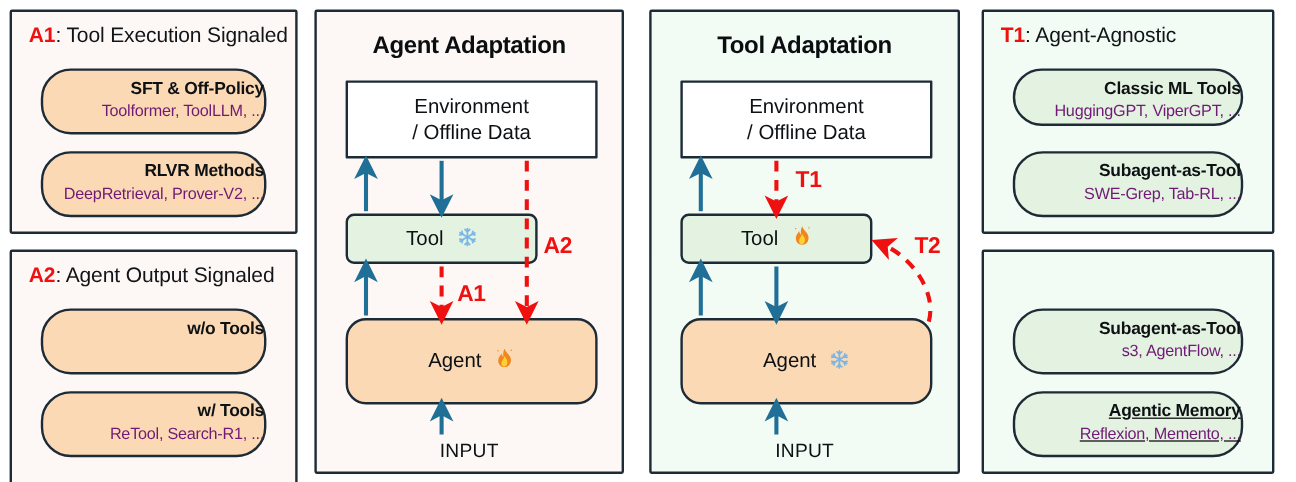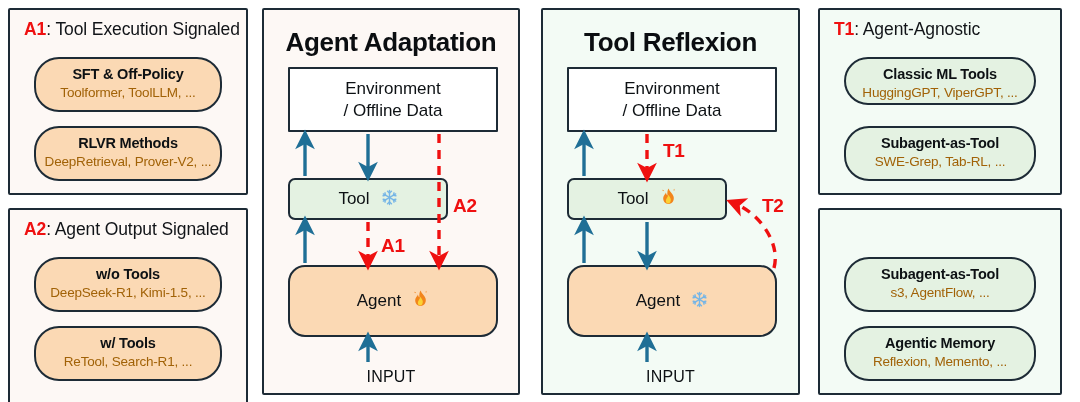--- a/index.html
+++ b/index.html
@@ -31,39 +31,39 @@
     white-space:nowrap;
   }
   .cat-title .tag{color:#ef1010;font-weight:bold;}
 
   .chip{
     position:absolute;
     left:24px;right:24px;
     border:2.2px solid #1d2b36;
     border-radius:25px;
     box-sizing:border-box;
-    text-align:center;
+    text-align:right;
     padding-top:6px;
   }
   .chip.orange{background:#fbd9b4;}
   .chip.green{background:#e4f2e2;}
   .chip .chip-title{
     font-size:14.5px;font-weight:bold;color:#0d1114;
     line-height:18px;letter-spacing:-0.2px;
   }
   .chip .chip-sub{
-    font-size:13.5px;color:#a16207;
+    font-size:13.5px;color:#701a75;
     line-height:19px;letter-spacing:-0.2px;
   }
 
   
   .flow-title{
     position:absolute;left:0;right:0;top:17px;
     text-align:center;
-    font-size:26px;font-weight:bold;color:#0b0e11;
+    font-size:20px;font-weight:bold;color:#0b0e11;
     letter-spacing:-0.3px;
   }
   .node{
     position:absolute;
     box-sizing:border-box;
     border:2.5px solid #1d2b36;
     display:flex;align-items:center;justify-content:center;
     text-align:center;
   }
   .node.env{
@@ -112,21 +112,20 @@
       <div class="chip-sub">DeepRetrieval, Prover-V2, ...</div>
     </div>
   </div>
 
   <div class="panel tint-orange" style="left:8px;top:208px;width:240px;height:210px;">
     <div class="cat-title">
       <span class="tag">A2</span><span>: Agent Output Signaled</span>
     </div>
     <div class="chip orange" style="top:47px;height:55px;">
       <div class="chip-title">w/o Tools</div>
-      <div class="chip-sub">DeepSeek-R1, Kimi-1.5, ...</div>
     </div>
     <div class="chip orange" style="top:116px;height:55px;">
       <div class="chip-title">w/ Tools</div>
       <div class="chip-sub">ReTool, Search-R1, ...</div>
     </div>
   </div>
 
   <div class="panel tint-orange" style="left:262px;top:8px;width:258px;height:387px;">
 
     <div class="flow-title">Agent Adaptation</div>
@@ -203,21 +202,21 @@
         <line x1="175" y1="124" x2="175" y2="250"></line>
       </g>
     </svg>
 
     <div class="redlab" style="left:117px;top:225px;">A1</div>
     <div class="redlab" style="left:189px;top:185px;">A2</div>
   </div>
 
   <div class="panel tint-green" style="left:541px;top:8px;width:259px;height:387px;">
 
-    <div class="flow-title">Tool Reflexion</div>
+    <div class="flow-title">Tool Adaptation</div>
 
     <div class="node env" style="left:24px;top:57px;width:210px;height:65px;">
       <div>
         <div>Environment</div>
         <div>/ Offline Data</div>
       </div>
     </div>
 
     <div class="node tool" style="left:24px;top:168px;width:160px;height:42px;">
       <span>Tool</span>
@@ -293,19 +292,19 @@
       <div class="chip-title">Subagent-as-Tool</div>
       <div class="chip-sub">SWE-Grep, Tab-RL, ...</div>
     </div>
   </div>
 
   <div class="panel tint-green" style="left:818px;top:208px;width:244px;height:187px;">
     <div class="chip green" style="top:47px;height:55px;">
       <div class="chip-title">Subagent-as-Tool</div>
       <div class="chip-sub">s3, AgentFlow, ...</div>
     </div>
-    <div class="chip green" style="top:116px;height:55px;">
+    <div class="chip green" style="top:116px;height:55px;text-decoration:underline;">
       <div class="chip-title">Agentic Memory</div>
       <div class="chip-sub">Reflexion, Memento, ...</div>
     </div>
   </div>
 
 </div>
 
 </body></html>

